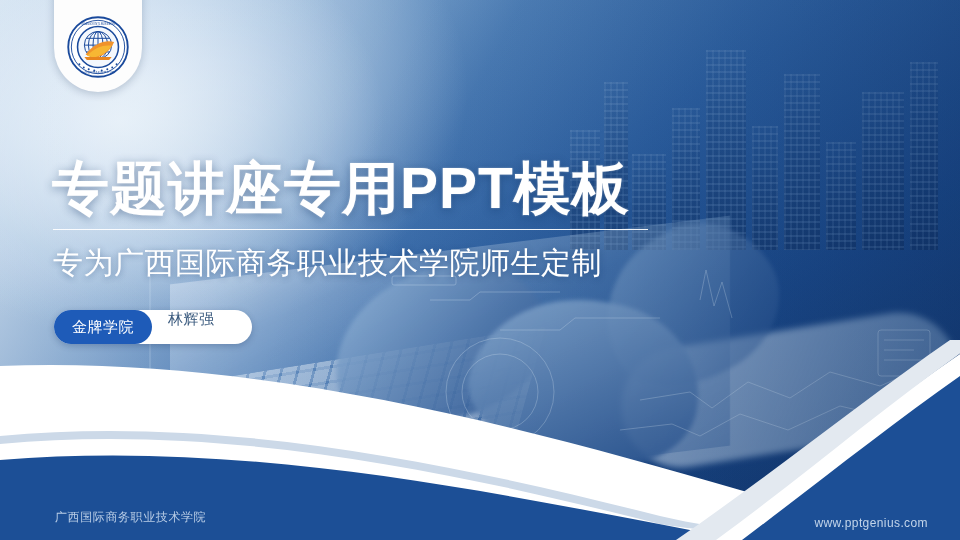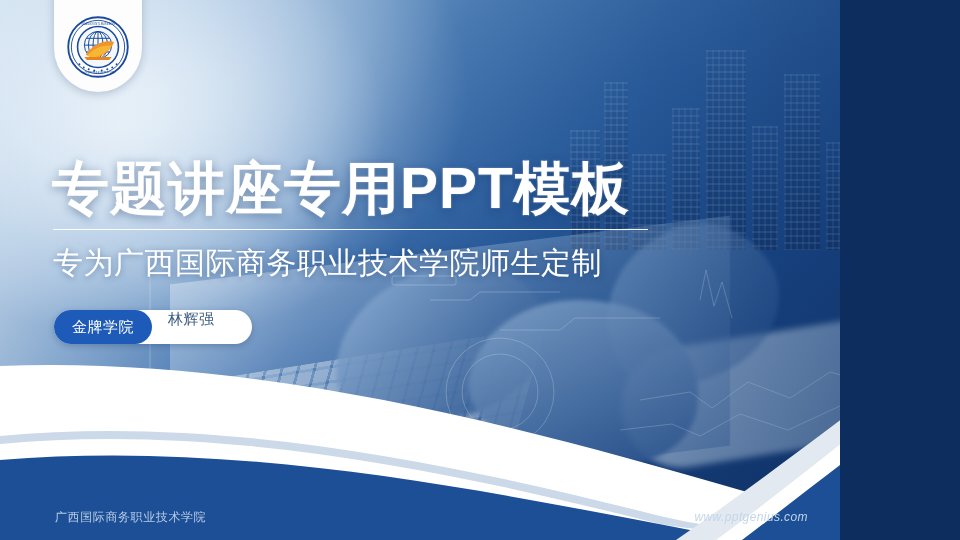--- a/index.html
+++ b/index.html
@@ -1,19 +1,19 @@
 <!DOCTYPE html>
 <html><head>
 <meta charset="utf-8">
 <style>
   html,body{margin:0;padding:0;background:#0d2d5e;}
   *{box-sizing:border-box;}
   .slide{
     position:relative;
-    width:840px;height:540px;
+    width:960px;height:540px;
     overflow:hidden;
     font-family:"Liberation Sans","DejaVu Sans",sans-serif;
     background:#701a75;
   }
 
   
   .photo{
     position:absolute;inset:0;
     background:
       
@@ -127,22 +127,22 @@
   
   .waves{position:absolute;left:0;bottom:0;width:960px;height:200px;}
   .waves svg{display:block;width:960px;height:200px;}
 
   
   .foot-left{
     position:absolute;left:55px;bottom:14px;
     font-size:12px;color:#b9cde6;letter-spacing:.6px;
   }
   .foot-right{
-    position:absolute;right:32px;bottom:16px;
-    font-size:12px;color:#c3d5ea;letter-spacing:.4px;font-style:italic;
+    position:absolute;right:32px;bottom:10px;
+    font-size:12px;color:#c3d5ea;letter-spacing:.4px;
   }
 </style>
 </head>
 <body>
 
 <div class="slide">
 
   <div class="photo">
     <div class="city">
       <div class="tw" style="left:10px;width:30px;height:120px;"></div>

